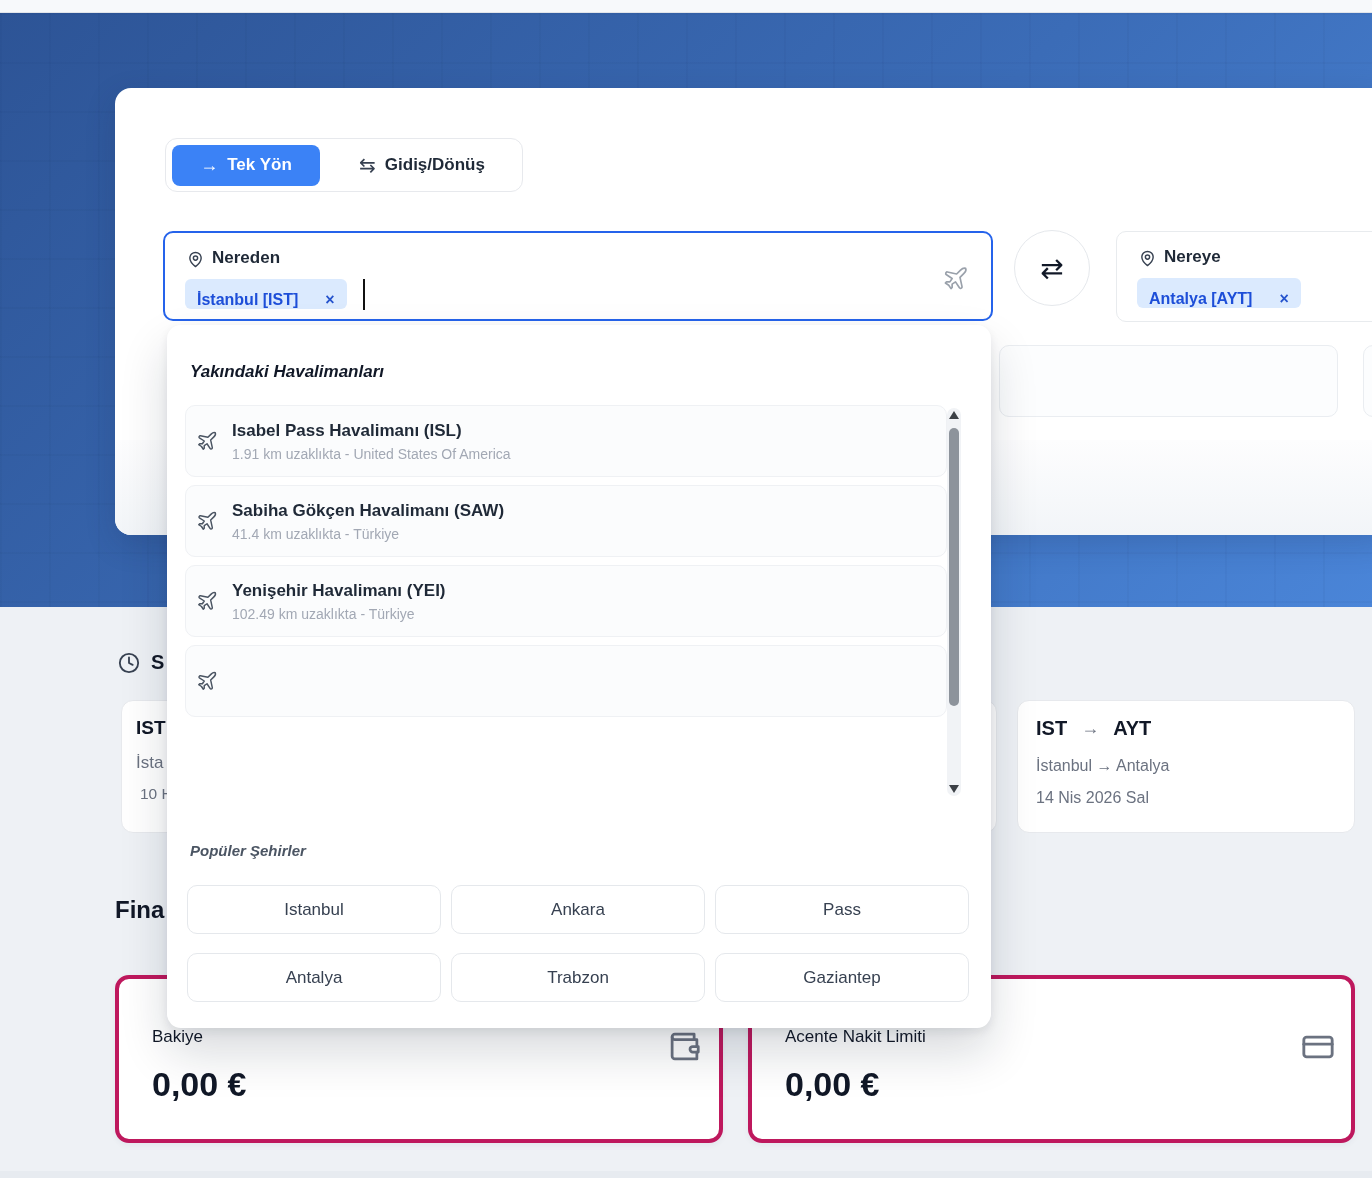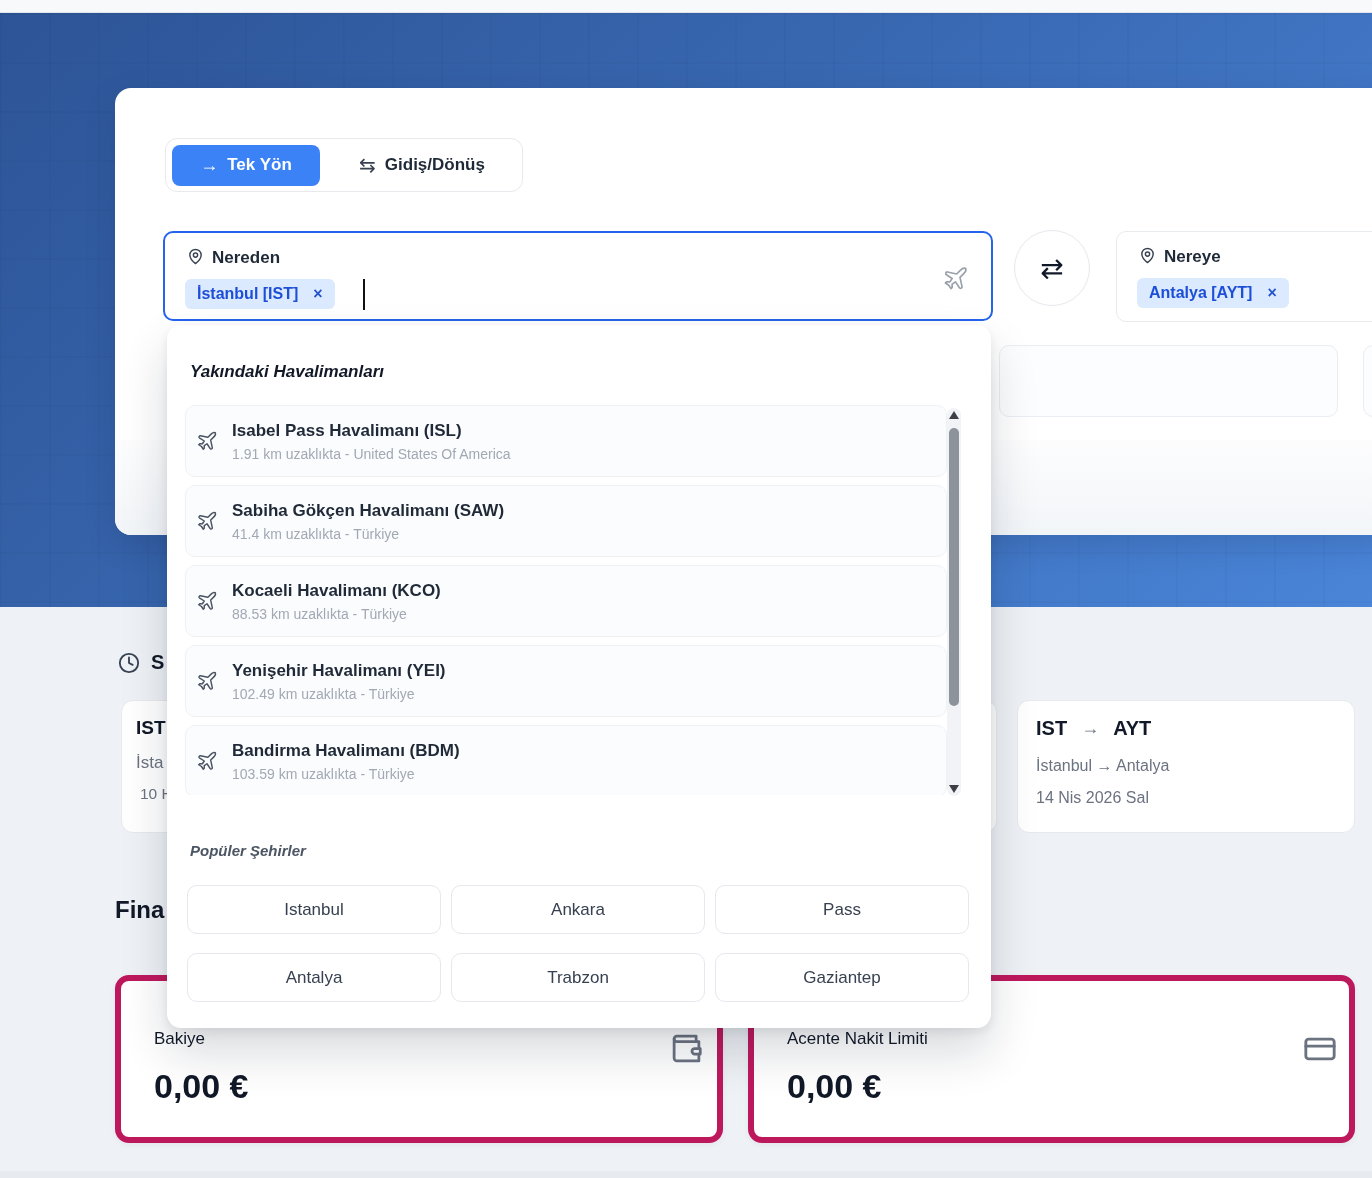--- a/index.html
+++ b/index.html
@@ -23,22 +23,22 @@
   .tabbar { position:absolute; left:165px; top:138px; width:358px; height:54px; background:#fff; border:1px solid #e7e9ed; border-radius:12px; display:flex; align-items:center; padding:6px; gap:8px; }
   .tab { display:flex; align-items:center; justify-content:center; gap:9px; height:41px; border-radius:8px; font-size:17px; cursor:pointer; }
   .tab.active { width:148px; background:#3b82f6; color:#fff; font-weight:700; }
   .tab.inactive { flex:1; color:#1f2937; font-weight:600; }
   .tab .tic { font-size:18px; font-weight:400; }
   .tab.inactive .tic { font-size:20px; color:#374151; }
 
   .field { position:absolute; background:#fff; border-radius:10px; z-index:5; }
   .from-field { left:163px; top:231px; width:830px; height:90px; border:2px solid #2563eb; }
   .to-field { left:1116px; top:231px; width:270px; height:91px; border:1px solid #e8ebee; }
-  .field-label { position:absolute; left:22px; top:15px; display:flex; align-items:flex-start; gap:8px; font-size:17px; font-weight:600; color:#1f2937; }
-  .chip { position:absolute; left:20px; top:46px; display:inline-flex; align-items:center; gap:15px; background:#dbeafe; color:#1d4ed8; border-radius:6px; padding:14px 12px; height:30px; font-size:16px; font-weight:600; }
+  .field-label { position:absolute; left:22px; top:15px; display:flex; align-items:flex-end; gap:8px; font-size:17px; font-weight:600; color:#1f2937; }
+  .chip { position:absolute; left:20px; top:46px; display:inline-flex; align-items:flex-end; gap:27px; background:#dbeafe; color:#1d4ed8; border-radius:6px; padding:0 12px; height:30px; font-size:16px; font-weight:600; }
   .chip .x { color:#2553cd; font-size:16px; font-weight:600; cursor:pointer; }
   .caret { position:absolute; left:198px; top:46px; width:2px; height:31px; background:#111; }
   .field-plane { position:absolute; right:22px; top:32px; }
 
   .swap-btn { position:absolute; left:1014px; top:230px; width:76px; height:76px; border-radius:50%; background:#fff; border:1px solid #e5e8ec; display:flex; align-items:center; justify-content:center; font-size:28px; color:#111827; z-index:5; cursor:pointer; }
 
   .date-box { position:absolute; top:345px; height:72px; background:#fcfdfe; border:1px solid #eaedf1; border-radius:10px; z-index:2; }
   .date-box1 { left:999px; width:339px; }
   .date-box2 { left:1363px; width:60px; }
 
@@ -68,21 +68,21 @@
   .rc-line1 { position:absolute; left:14px; top:16px; font-size:19px; font-weight:700; color:#111827; }
   .rc-line2 { position:absolute; left:14px; top:52px; font-size:17px; color:#6b7280; }
   .rc-line3 { position:absolute; left:18px; top:84px; font-size:15.5px; color:#6b7280; }
   .rc-codes { position:absolute; left:18px; top:16px; display:flex; align-items:center; gap:14px; font-size:20px; font-weight:700; color:#111827; }
   .rc-codes .ar { font-weight:400; color:#6b7280; font-size:18px; }
   .rc-route { position:absolute; left:18px; top:56px; font-size:16px; color:#6b7280; }
   .rc-date { position:absolute; left:18px; top:88px; font-size:16px; color:#6b7280; }
 
   
   .fin-head { position:absolute; left:115px; top:896px; font-size:24px; font-weight:700; color:#111827; z-index:1; }
-  .fcard { position:absolute; top:975px; height:168px; background:#fff; border-radius:14px; border:6px solid #be185d; box-shadow:0 2px 6px rgba(20,40,80,.05); z-index:1; }
+  .fcard { position:absolute; top:975px; height:168px; background:#fff; border-radius:14px; border:4px solid #be185d; box-shadow:0 2px 6px rgba(20,40,80,.05); z-index:1; }
   .fcard-left { left:115px; width:608px; }
   .fcard-right { left:748px; width:607px; }
   .f-label { position:absolute; left:33px; top:48px; font-size:17px; color:#111827; }
   .f-value { position:absolute; left:33px; top:86px; font-size:34px; font-weight:800; color:#111827; }
   .f-icon { position:absolute; left:549px; top:51px; }
   .bottom-strip { position:absolute; left:0; top:1171px; width:1372px; height:7px; background:#e7ebf0; }
 </style>
 </head>
 <body>
 
@@ -212,41 +212,28 @@
         <div>
             <div class="tt">Sabiha Gökçen Havalimanı (SAW)</div>
         <div class="ss">41.4 km uzaklıkta - Türkiye</div>
           </div>
       </div>
       <div class="dd-item">
         <svg width="22" height="22" viewBox="0 0 24 24" fill="none" stroke="#4b5563" stroke-width="1.6" stroke-linecap="round" stroke-linejoin="round">
             <path d="M17.8 19.2 16 11l3.5-3.5C21 6 21.5 4 21 3c-1-.5-3 0-4.5 1.5L13 8 4.8 6.2c-.5-.1-.9.1-1.1.5l-.3.5c-.2.5-.1 1 .3 1.3L9 12l-2 3H4l-1 1 3 2 2 3 1-1v-3l3-2 3.5 5.3c.3.4.8.5 1.3.3l.5-.2c.4-.3.6-.7.5-1.2z"></path>
           </svg>
         <div>
-            <div class="tt">Kocaeli Havalimanı (KCO)</div>
-        <div class="ss">88.53 km uzaklıkta - Türkiye</div>
-          </div>
-      </div>
-      <div class="dd-item">
-        <svg width="22" height="22" viewBox="0 0 24 24" fill="none" stroke="#4b5563" stroke-width="1.6" stroke-linecap="round" stroke-linejoin="round">
-            <path d="M17.8 19.2 16 11l3.5-3.5C21 6 21.5 4 21 3c-1-.5-3 0-4.5 1.5L13 8 4.8 6.2c-.5-.1-.9.1-1.1.5l-.3.5c-.2.5-.1 1 .3 1.3L9 12l-2 3H4l-1 1 3 2 2 3 1-1v-3l3-2 3.5 5.3c.3.4.8.5 1.3.3l.5-.2c.4-.3.6-.7.5-1.2z"></path>
-          </svg>
-        <div>
             <div class="tt">Yenişehir Havalimanı (YEI)</div>
         <div class="ss">102.49 km uzaklıkta - Türkiye</div>
           </div>
       </div>
       <div class="dd-item">
         <svg width="22" height="22" viewBox="0 0 24 24" fill="none" stroke="#4b5563" stroke-width="1.6" stroke-linecap="round" stroke-linejoin="round">
             <path d="M17.8 19.2 16 11l3.5-3.5C21 6 21.5 4 21 3c-1-.5-3 0-4.5 1.5L13 8 4.8 6.2c-.5-.1-.9.1-1.1.5l-.3.5c-.2.5-.1 1 .3 1.3L9 12l-2 3H4l-1 1 3 2 2 3 1-1v-3l3-2 3.5 5.3c.3.4.8.5 1.3.3l.5-.2c.4-.3.6-.7.5-1.2z"></path>
           </svg>
-        <div>
-            <div class="tt">Bandirma Havalimanı (BDM)</div>
-        <div class="ss">103.59 km uzaklıkta - Türkiye</div>
-          </div>
       </div>
     </div>
 
     <div class="sb">
       <div class="sb-arrow sb-up"></div>
       <div class="sb-thumb"></div>
       <div class="sb-arrow sb-down"></div>
     </div>
 
     <div class="dd-popular">Popüler Şehirler</div>

